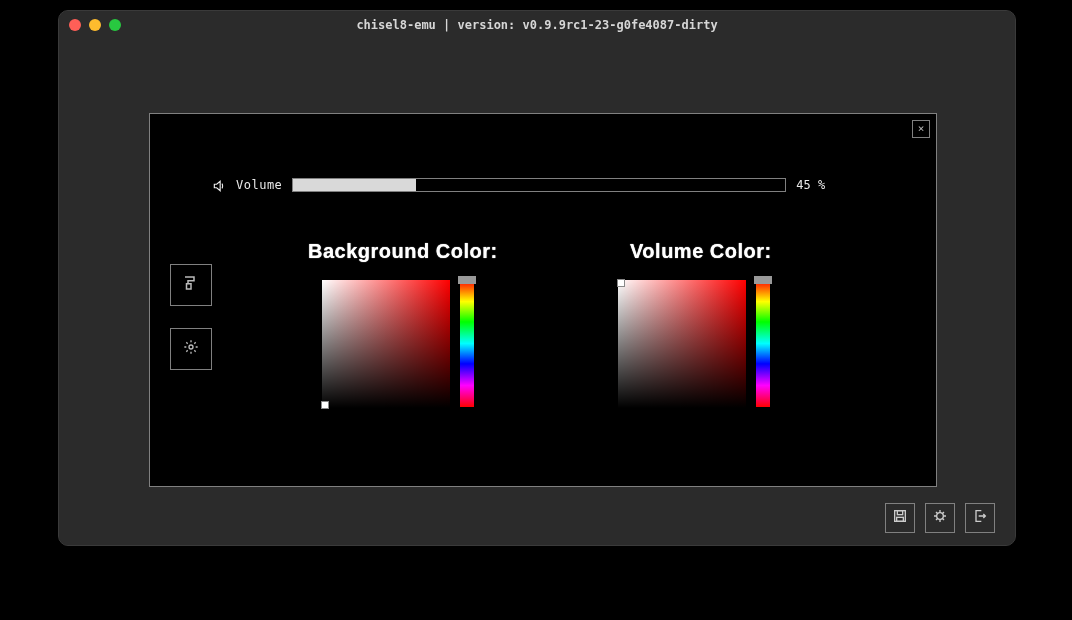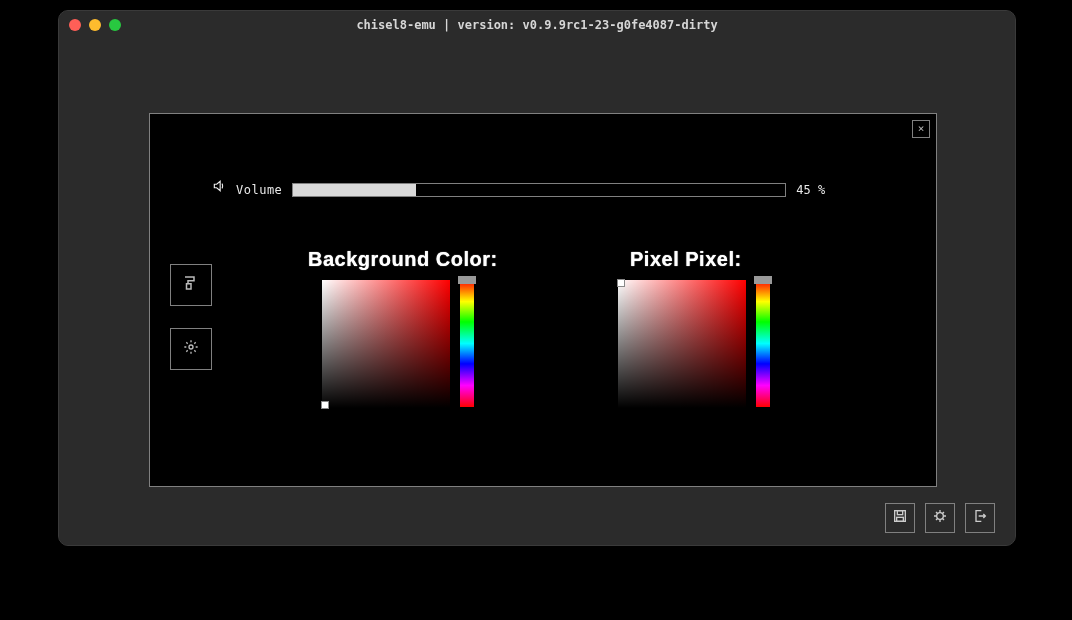--- a/index.html
+++ b/index.html
@@ -71,21 +71,21 @@
     line-height: 16px;
     text-align: center;
     cursor: pointer;
   }
 
   
   .volume-row {
     position: absolute;
     left: 62px; top: 64px;
     display: flex;
-    align-items: flex-end;
+    align-items: flex-start;
     gap: 10px;
   }
   .vol-label {
     font-size: 12px;
     color: #e8e8e8;
     letter-spacing: 0.5px;
   }
   .vol-track {
     width: 494px; height: 14px;
     border: 1px solid #808080;
@@ -124,21 +124,20 @@
 
   
   .heading {
     position: absolute;
     font-size: 20px;
     font-weight: 900;
     letter-spacing: 0.5px;
     color: #fff;
     text-shadow: 0 0 1px #fff;
     font-family: "Arial Black", "Impact", sans-serif;
-    margin-top: 8px;
   }
 
   
   .picker {
     position: absolute;
     display: flex;
     gap: 10px;
   }
   .sv-field {
     width: 128px; height: 128px;
@@ -247,21 +246,21 @@
       <div class="heading" style="left:158px; top:126px;">Background Color:</div>
       <div class="picker" style="left:172px; top:166px;">
         <div class="sv-field">
           <div class="sv-handle" id="bg-sv-handle" style="left: 2.56px; top: 125.44px;"></div>
         </div>
         <div class="hue-track">
           <div class="hue-handle"></div>
         </div>
       </div>
 
-      <div class="heading" style="left:480px; top:126px;">Pixel Pixel:</div>
+      <div class="heading" style="left:480px; top:126px;">Volume Color:</div>
       <div class="picker" style="left:468px; top:166px;">
         <div class="sv-field">
           <div class="sv-handle" id="px-sv-handle" style="left: 2.56px; top: 2.56px;"></div>
         </div>
         <div class="hue-track">
           <div class="hue-handle"></div>
         </div>
       </div>
 
     </div>

